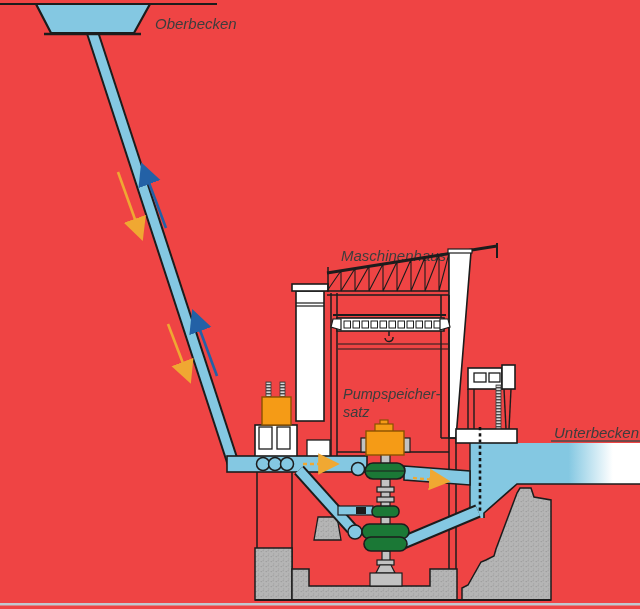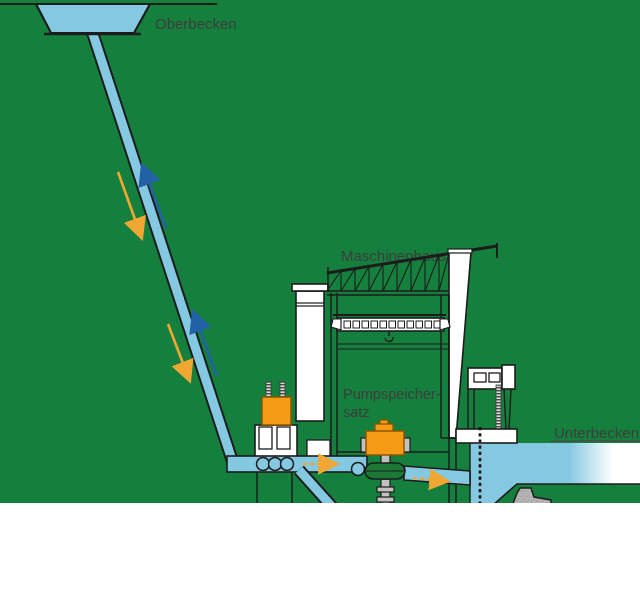--- a/index.html
+++ b/index.html
@@ -1,16 +1,16 @@
 <!DOCTYPE html>
 <html style="--water: #84c8e2; --arrow_down: #f0a832; --arrow_up: #2361a6; --machine_orange: #f59b16; --machine_green: #1b7836; --machine_gray: #c2c2c2; --concrete: #b5b5b5; --line: #1c1c1c; --text: #3d3d3d;"><head>
 <meta charset="utf-8">
 <style>
   html,body{margin:0;padding:0;background:#fff;}
-  .stage{width:640px;height:503px;position:relative;background:#15803d;overflow:hidden;}
+  .stage{width:640px;height:609px;position:relative;background:#ef4444;overflow:hidden;font-style:italic;}
   svg{display:block;}
   text{fill:var(--text);font-family:"Liberation Sans","DejaVu Sans",sans-serif;}
   .lbl{font-size:15px;}
   .lbl-sm{font-size:14.5px;}
   .s-line{stroke:var(--line);}
   .f-white{fill:#ffffff;}
   .f-none{fill:none;}
   .f-water{fill:var(--water);}
   .s-water{stroke:var(--water);}
   .f-green{fill:var(--machine_green);}

